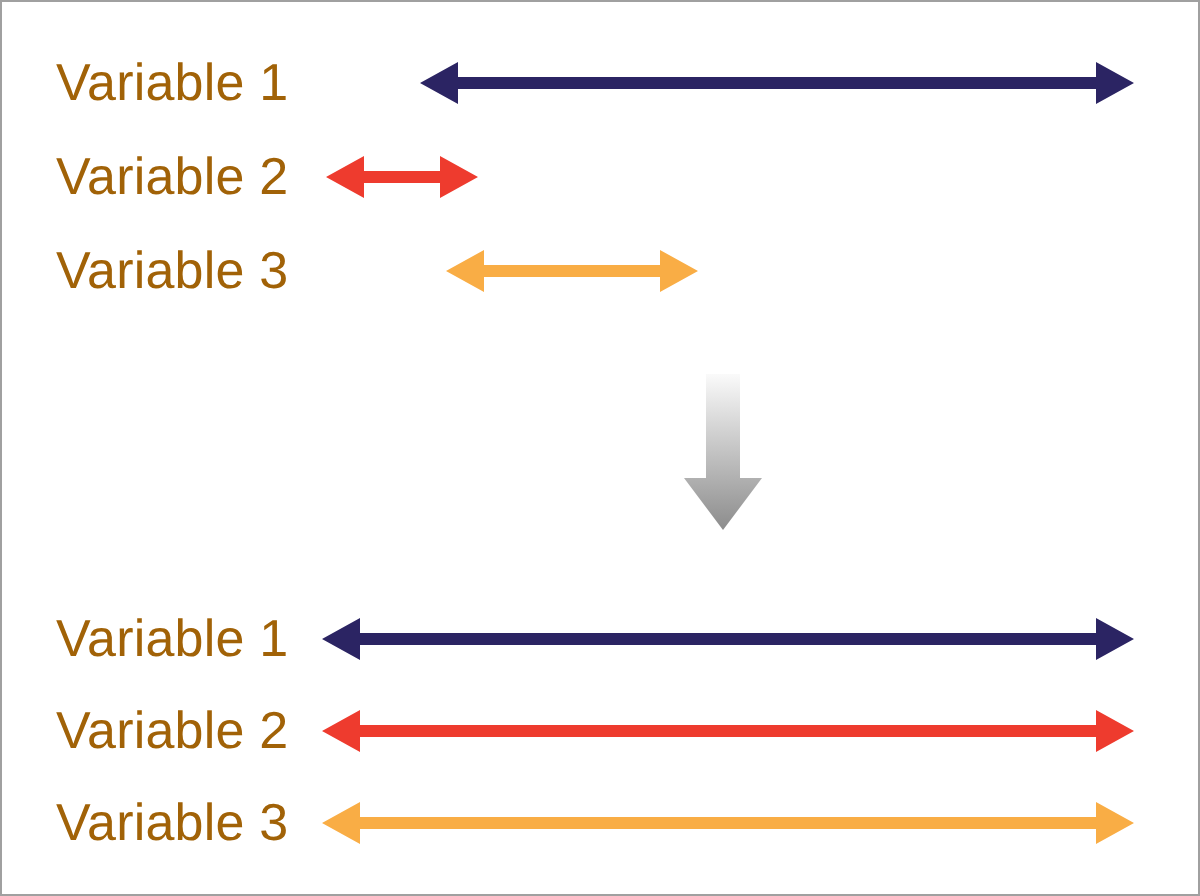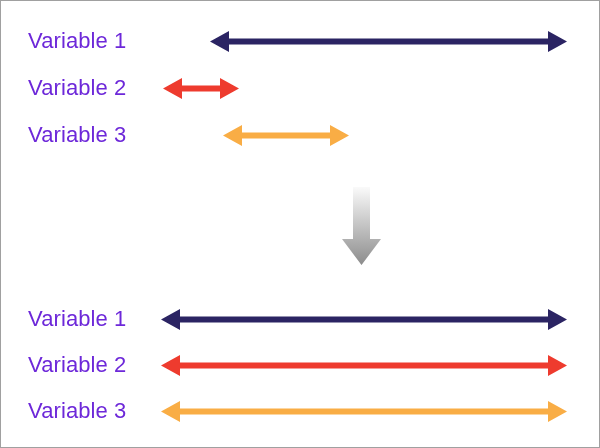--- a/index.html
+++ b/index.html
@@ -15,23 +15,23 @@
     width: 600px;
     height: 448px;
     background: #ffffff;
     box-sizing: border-box;
     border: 1px solid #a0a0a0;
     overflow: hidden;
   }
   .row-label {
     position: absolute;
     font-family: "Liberation Sans", sans-serif;
-    font-size: 22px;
+    font-size: 26px;
     font-weight: 400;
-    color: #6d28d9;
+    color: #a16207;
     letter-spacing: 0.1px;
     white-space: nowrap;
     transform: translateY(-50%);
     line-height: 1;
   }
   .arrow-svg {
     position: absolute;
     overflow: visible;
   }
   .down-arrow-svg {

